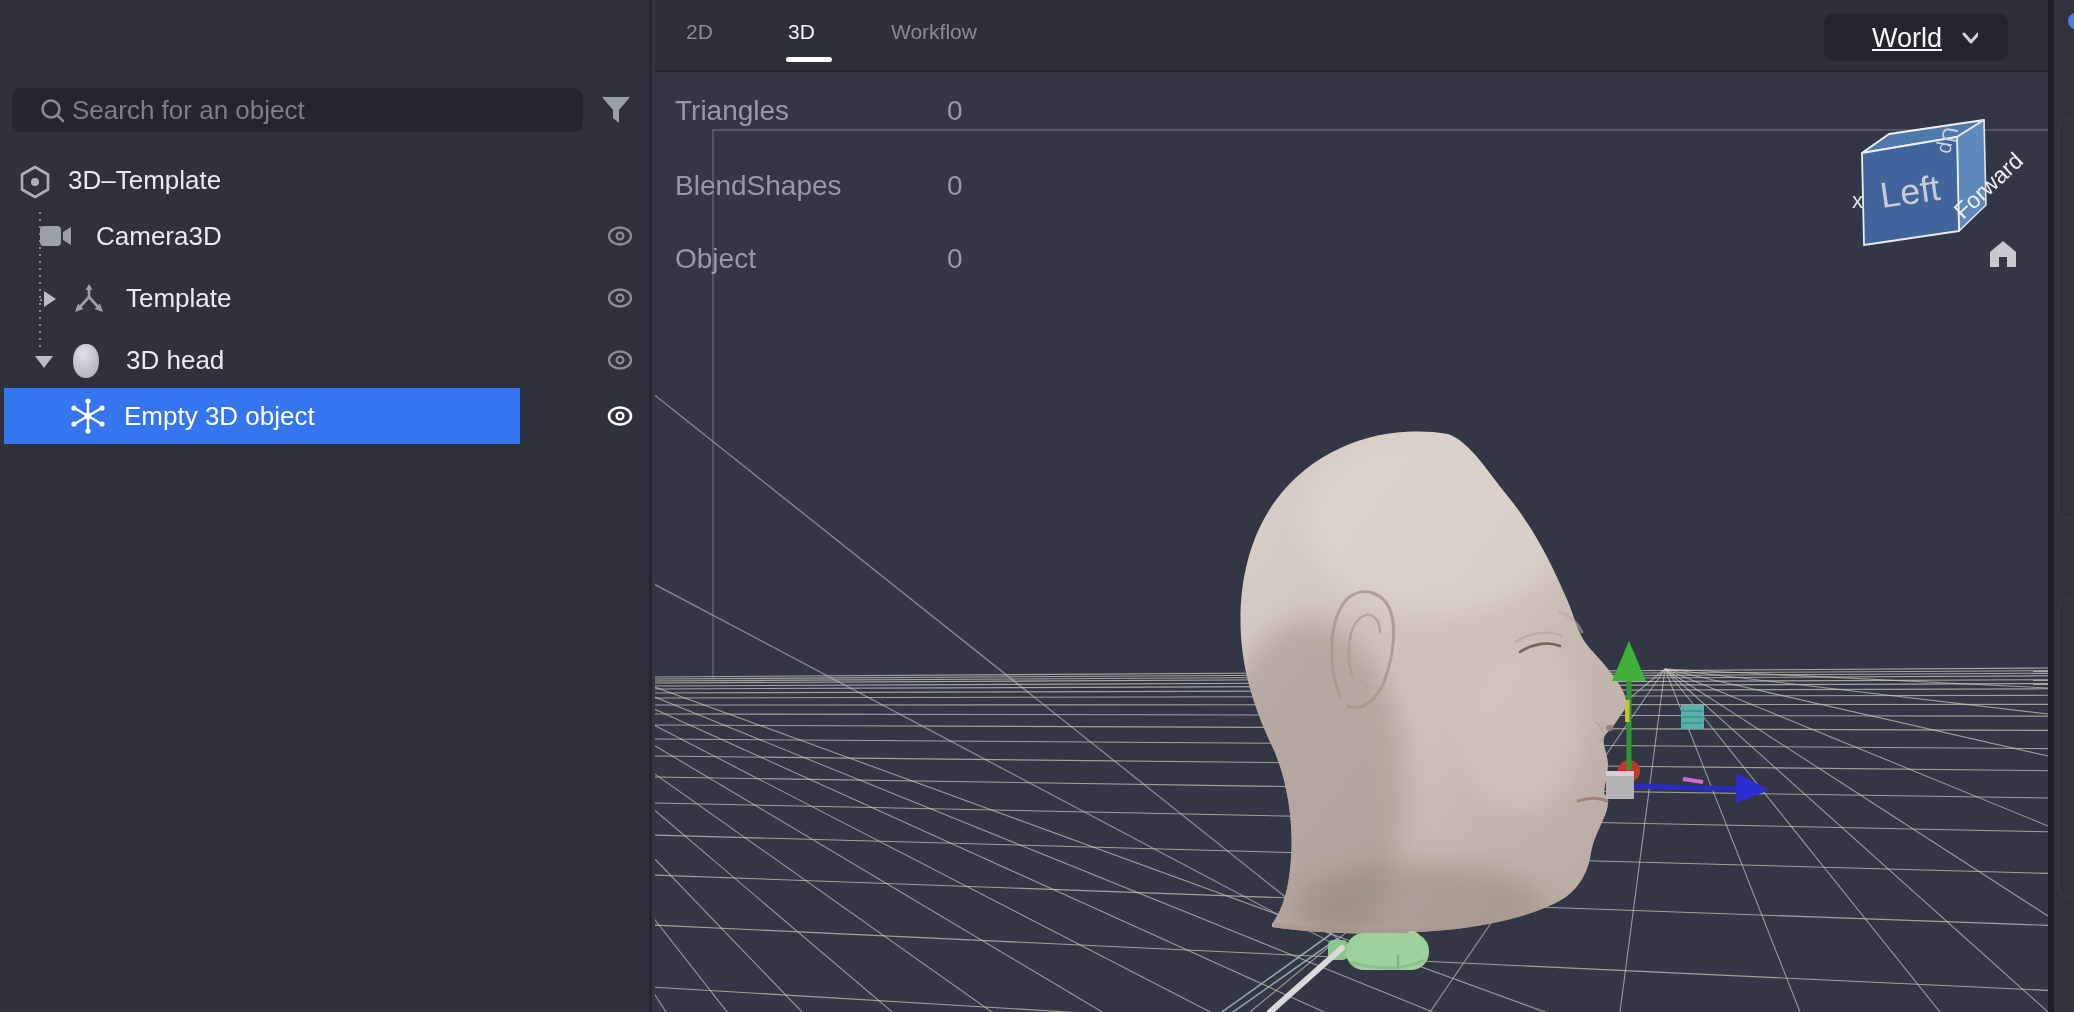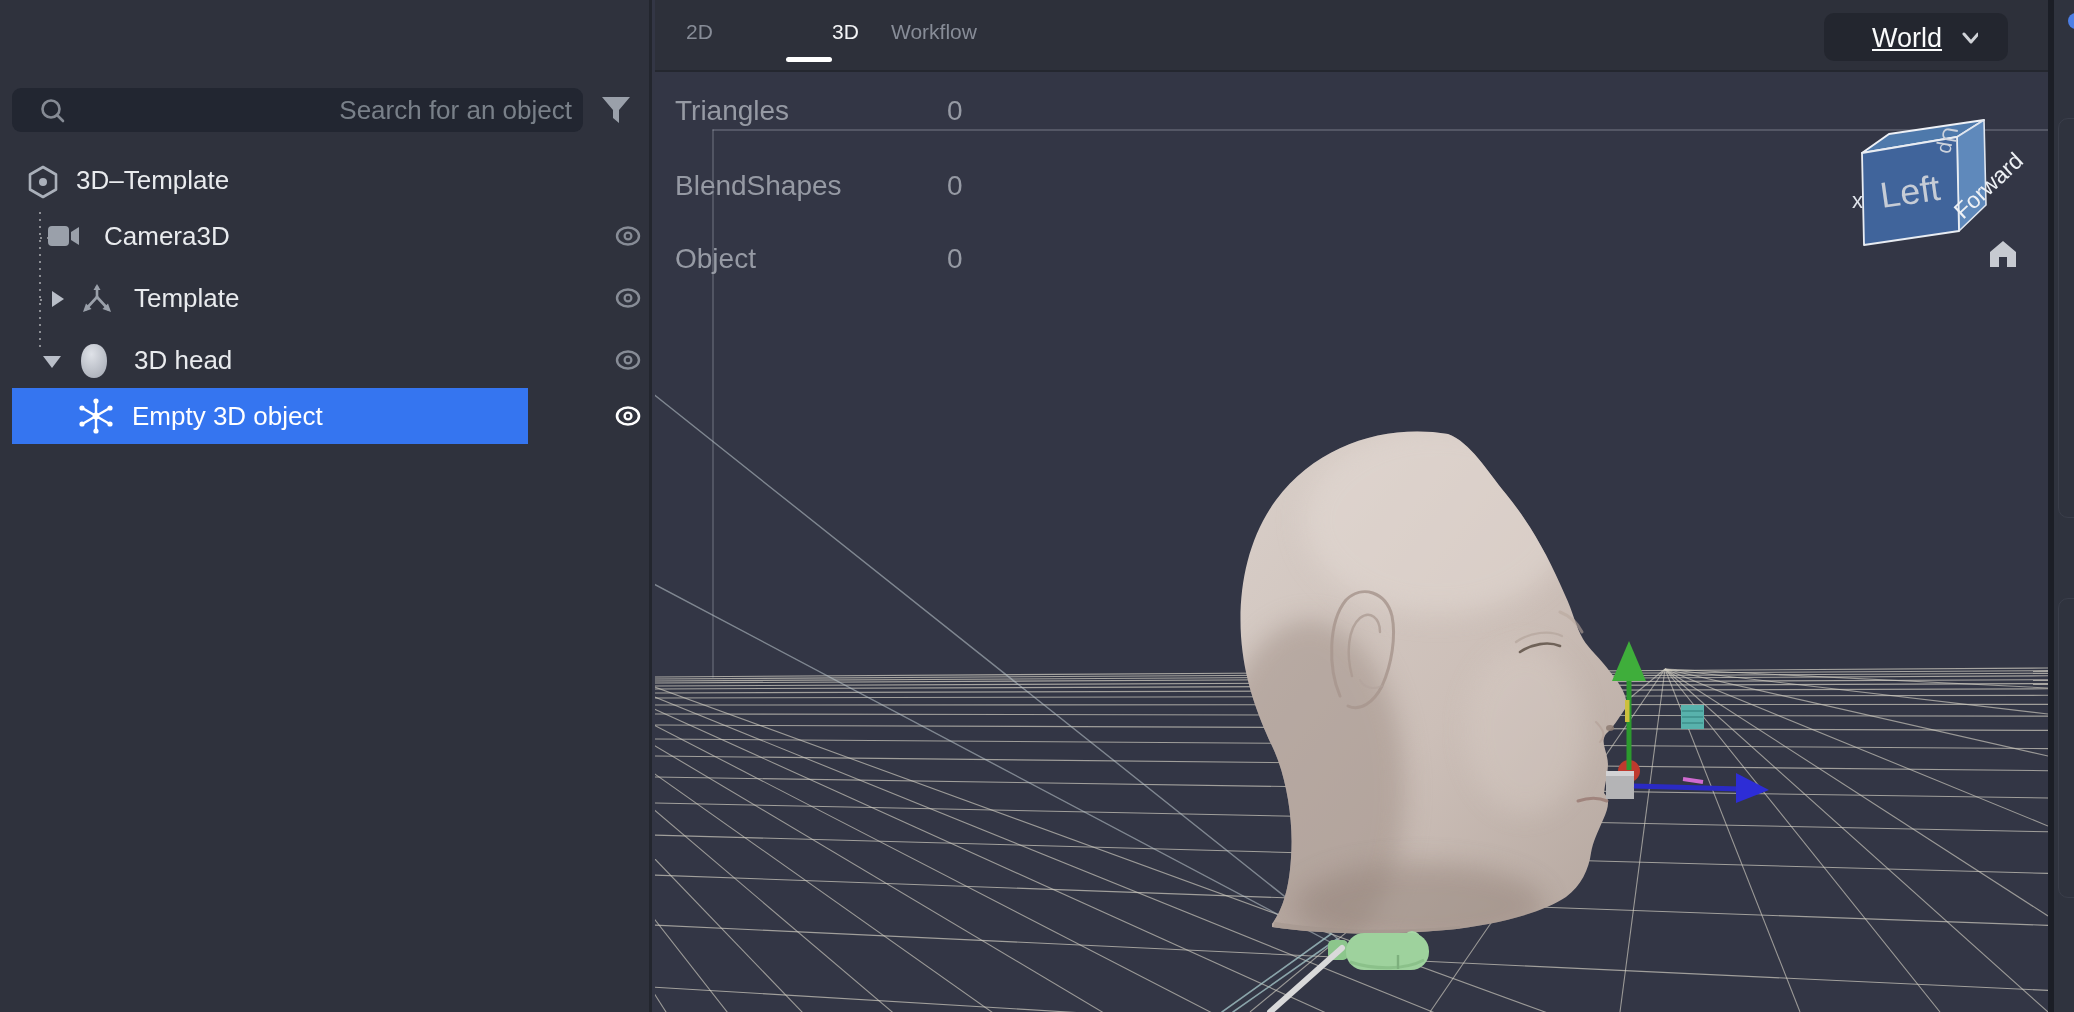--- a/index.html
+++ b/index.html
@@ -13,38 +13,38 @@
                 background:#2a2d36; border-bottom:2px solid #22252d; }
   #panel-title { position:absolute; left:16px; top:17px; font-size:28px; font-weight:700;
                  color:#f4f5f7; letter-spacing:.2px; }
   #add-btn { position:absolute; left:589px; top:17px; width:36px; height:38px;
              border:3px solid #e8ebef; border-radius:9px; background:transparent;
              color:#e8ebef; font-size:28px; line-height:30px; text-align:center; cursor:pointer; }
   #search-wrap { position:absolute; left:12px; top:88px; width:571px; height:44px;
                  background:#222631; border-radius:9px; }
   #search-input { position:absolute; left:60px; top:0; width:500px; height:44px; border:none;
                   background:transparent; color:#d7dae0; font-size:26px; outline:none;
-                  font-family:"Liberation Sans", sans-serif;text-align:right; }
+                  font-family:"Liberation Sans", sans-serif; }
   #search-input::placeholder { color:#798089; }
-  .tree-row { position:absolute; left:12px; width:516px; height:56px; cursor:pointer; }
+  .tree-row { position:absolute; left:4px; width:516px; height:56px; cursor:pointer; }
   .tree-row.selected { background:#3575f0; }
   .tree-label { position:absolute; top:50%; transform:translateY(-50%);
                 color:#e9ebee; font-size:26px; white-space:nowrap; }
   .tree-row.selected .tree-label { color:#ffffff;text-align:right; }
   .eye-btn { position:absolute; left:600px; top:50%; transform:translateY(-50%);
              width:32px; height:24px; cursor:pointer; }
   .icon-svg { position:absolute; }
 
   
   #viewport { position:absolute; left:655px; top:0; width:1419px; height:1012px;
               background:#333645; }
   #tab-band { position:absolute; left:0; top:0; width:1419px; height:72px;
               background:#2d303a; border-bottom:2px solid #24272f; }
   .tab { position:absolute; top:20px; font-size:21px; color:#878c97; cursor:pointer; }
-  .tab.active { color:#f3f4f6;margin-left:44px; }
+  .tab.active { color:#f3f4f6; }
   #tab-underline { position:absolute; left:131px; top:57px; width:46px; height:5px;
                    background:#ffffff; border-radius:3px; }
   .stat-label { position:absolute; left:20px; font-size:28px; color:#969aa4; }
   .stat-value { position:absolute; left:292px; font-size:28px; color:#969aa4; }
   #world-btn { position:absolute; left:1169px; top:13px; width:184px; height:48px;
                background:#23262f; border-radius:10px; cursor:pointer; }
   #world-label { position:absolute; left:48px; top:10px; font-size:27px; color:#fafbfc;text-decoration:underline; }
   #world-chevron { position:absolute; left:138px; top:17px; width:16px; height:16px; }
   #scene-svg { position:absolute; left:0; top:0; }
   #right-divider { position:absolute; left:2048px; top:0; width:6px; height:1012px; background:#1b1e26; }

